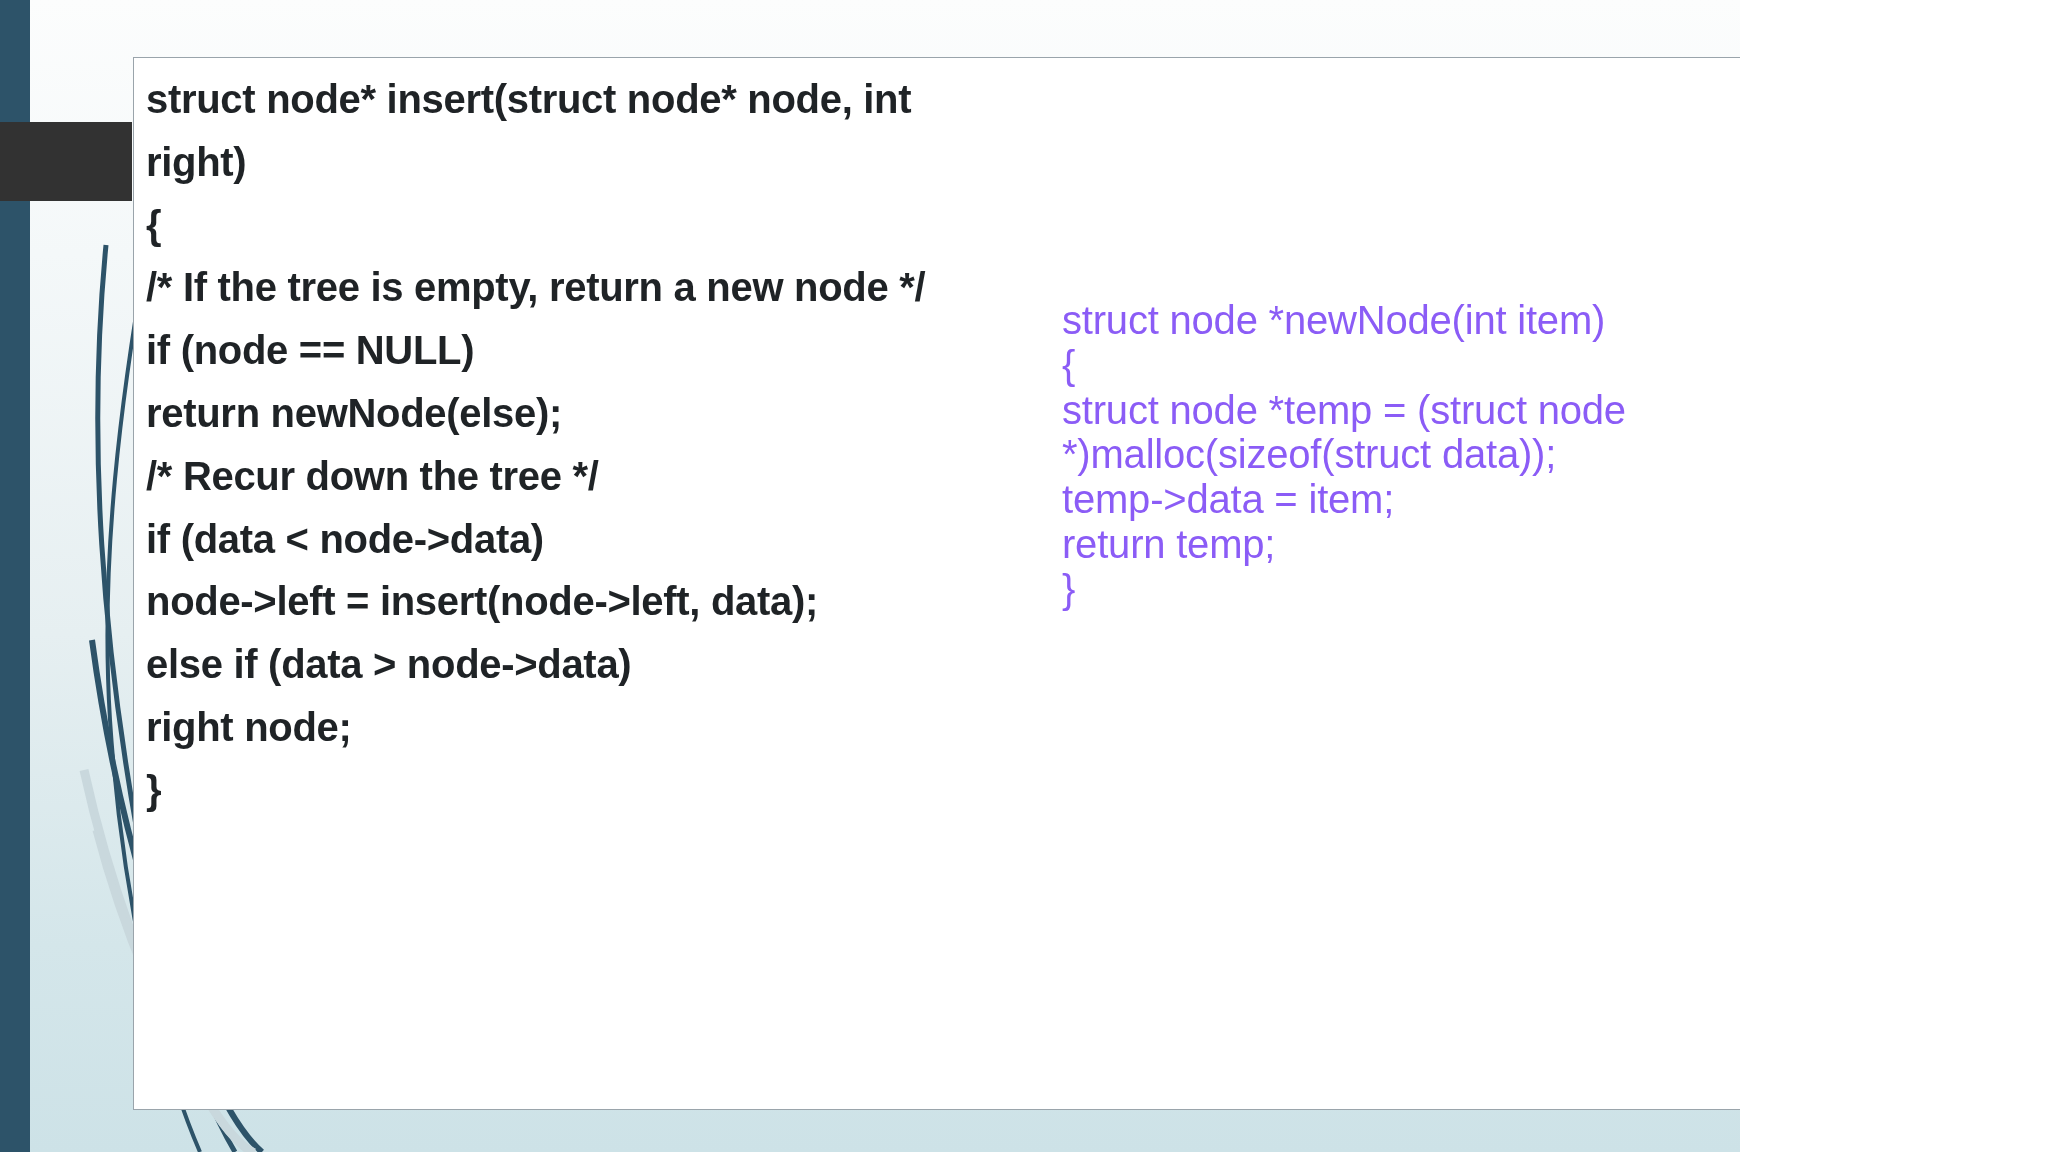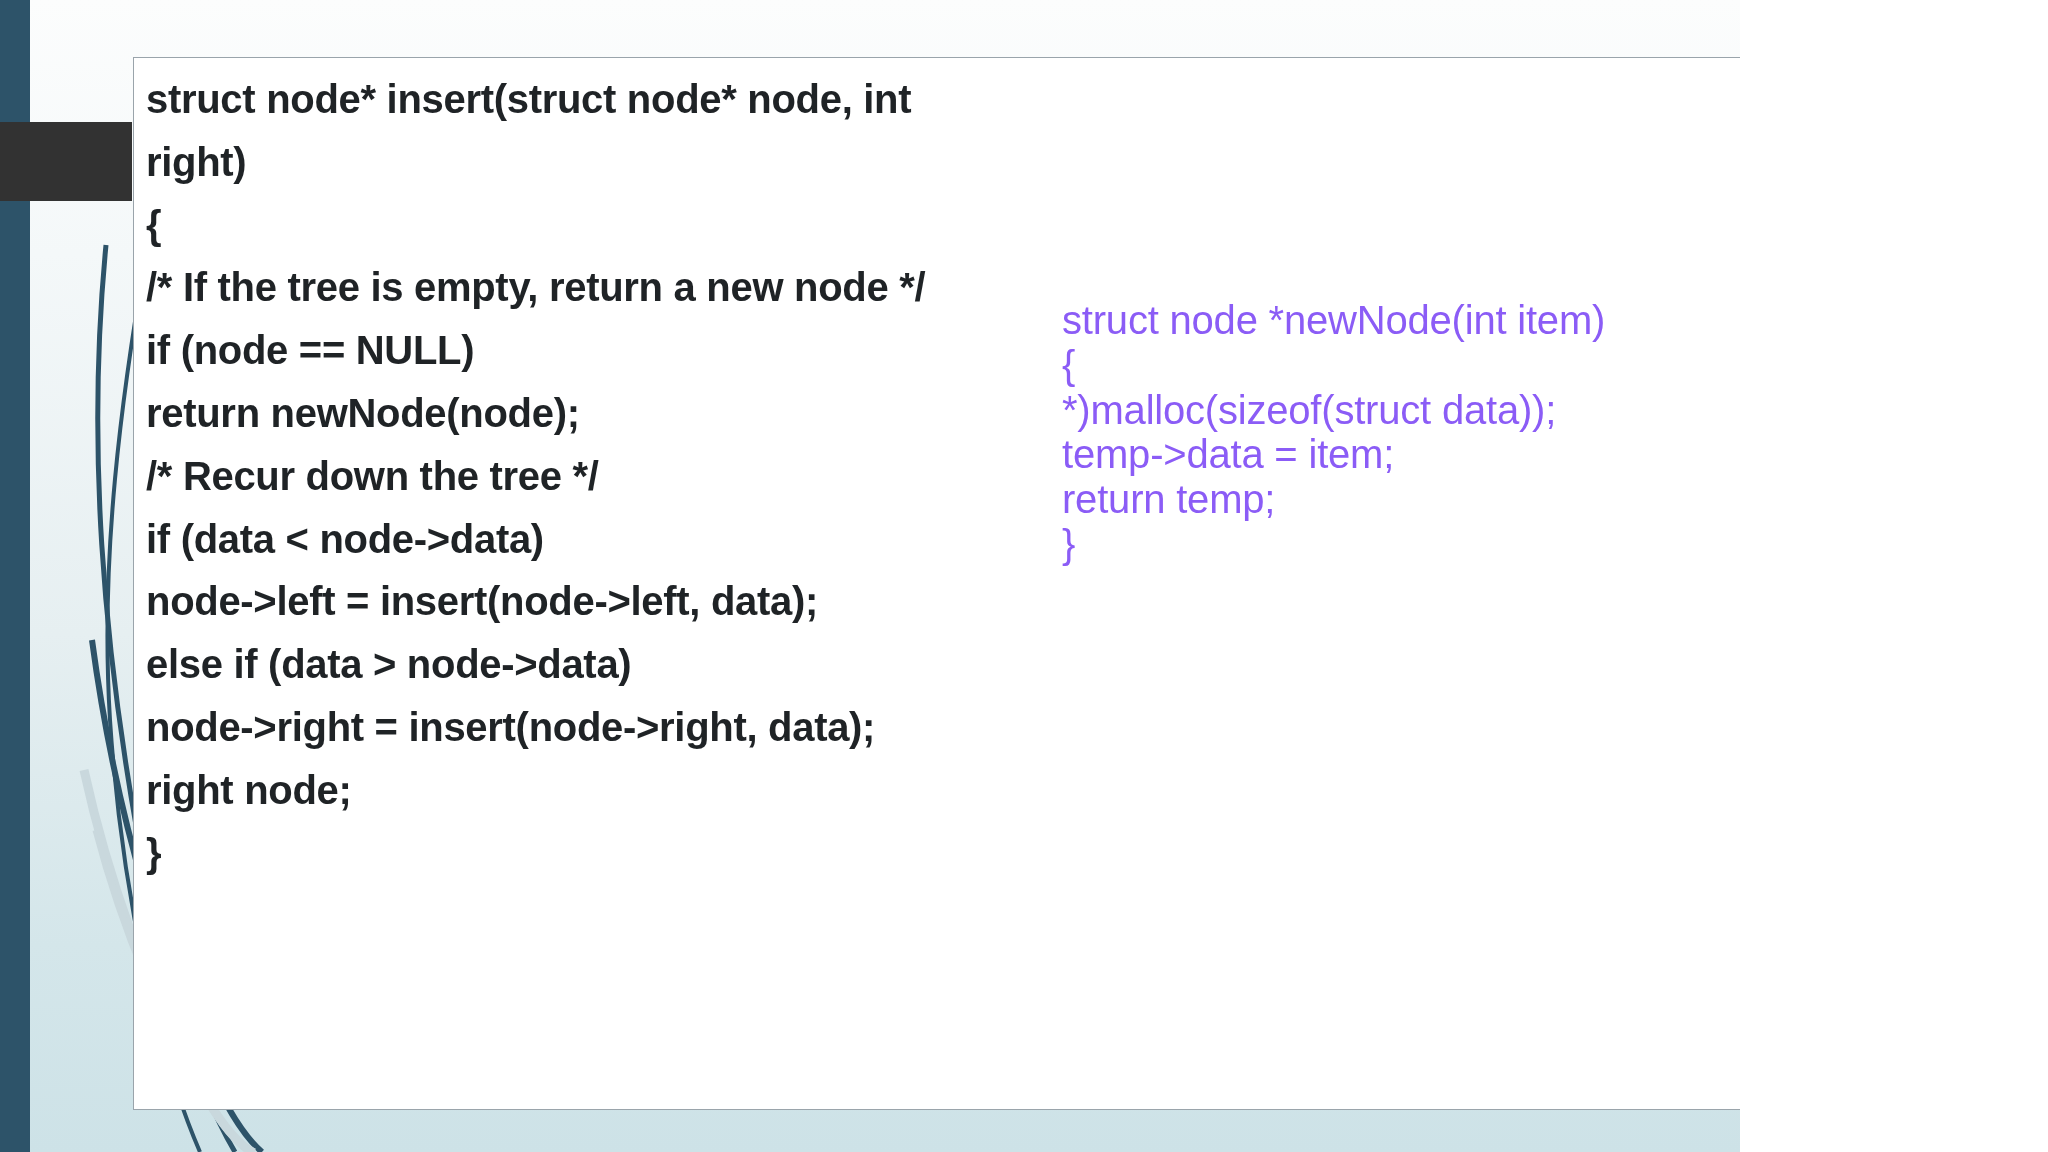--- a/index.html
+++ b/index.html
@@ -90,33 +90,33 @@
   <div id="dark-block"></div>
 
   <div id="content-box">
 
     <div id="code-left">
       <div class="line">struct node* insert(struct node* node, int</div>
       <div class="line">right)</div>
       <div class="line">{</div>
       <div class="line">/* If the tree is empty, return a new node */</div>
       <div class="line">if (node == NULL)</div>
-      <div class="line">return newNode(node);</div>
+      <div class="line">return newNode(else);</div>
       <div class="line">/* Recur down the tree */</div>
       <div class="line">if (data &lt; node-&gt;data)</div>
       <div class="line">node-&gt;left = insert(node-&gt;left, data);</div>
       <div class="line">else if (data &gt; node-&gt;data)</div>
-      <div class="line">node-&gt;right = insert(node-&gt;right, data);</div>
       <div class="line">right node;</div>
       <div class="line">}</div>
     </div>
 
     <div id="code-right">
       <div class="line">struct node *newNode(int item)</div>
       <div class="line">{</div>
+      <div class="line">struct node *temp = (struct node</div>
       <div class="line">*)malloc(sizeof(struct data));</div>
       <div class="line">temp-&gt;data = item;</div>
       <div class="line">return temp;</div>
       <div class="line">}</div>
     </div>
 
     <svg id="corner-accent" viewBox="0 0 130 130">
       <line x1="0" y1="130" x2="130" y2="0" stroke="#b9c2c7" stroke-width="3"></line>
     </svg>
 

